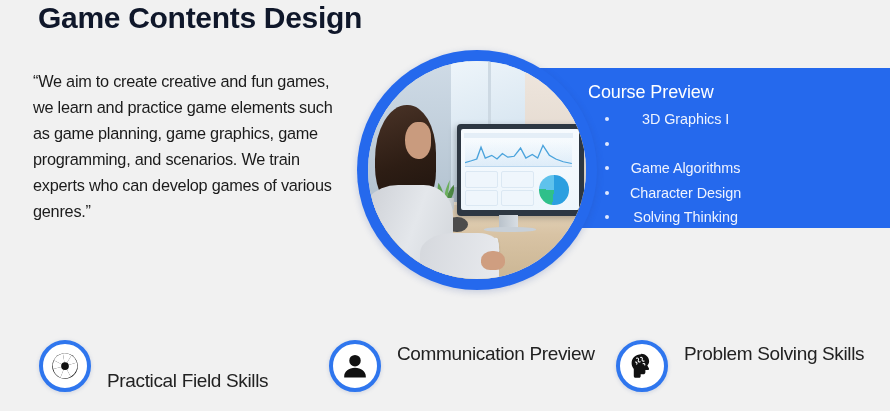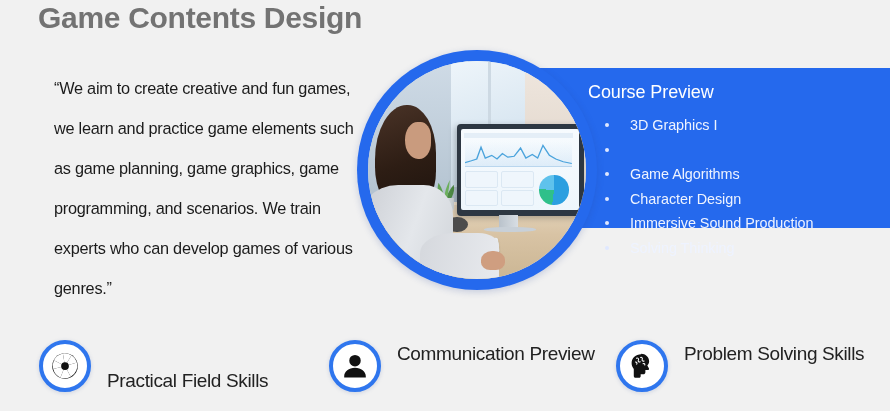--- a/index.html
+++ b/index.html
@@ -8,43 +8,43 @@
     background:#f1f1f1;
     font-family:"Liberation Sans", sans-serif;
     overflow:hidden;
   }
   #stage{ position:relative; width:890px; height:411px; background:#f1f1f1; }
 
   
   #page-title{
     position:absolute; left:38px; top:1px;
     font-size:30px; font-weight:bold; letter-spacing:-0.3px;
-    color:#737373; white-space:nowrap;
+    color:#0f172a; white-space:nowrap;
   }
 
   
   #quote{
     position:absolute; left:33px; top:68px; width:312px;
-    font-size:16.3px; line-height:40px; color:#1b1b1b;
+    font-size:16.3px; line-height:26px; color:#1b1b1b;
     letter-spacing:-0.25px;
-    margin-left:21px;
   }
 
   
   #preview-panel{
     position:absolute; left:455px; top:68px; width:435px; height:160px;
     background:#2569ed;
   }
   #preview-title{
     position:absolute; left:133px; top:14px;
     font-size:18px; color:#ffffff; letter-spacing:-0.1px;
   }
   #preview-list{
-    position:absolute; left:146px; top:45px;
+    position:absolute; left:146px; top:39px;
     list-style:none;
+    text-align:center;
   }
   #preview-list li{
     position:relative; height:24.6px; line-height:24.6px;
     padding-left:29px;
     font-size:14.4px; color:#eef3ff; letter-spacing:-0.05px;
     white-space:nowrap;
   }
   #preview-list li .dot{
     position:absolute; left:4px; top:10px;
     width:4px; height:4px; border-radius:50%;
@@ -162,21 +162,20 @@
 
   <div id="quote">“We aim to create creative and fun games, we learn and practice game elements such as game planning, game graphics, game programming, and scenarios. We train experts who can develop games of various genres.”</div>
 
   <div id="preview-panel">
     <div id="preview-title">Course Preview</div>
     <ul id="preview-list">
       <li><span class="dot"></span><span>3D Graphics I</span></li>
       <li><span class="dot"></span></li>
       <li><span class="dot"></span><span>Game Algorithms</span></li>
       <li><span class="dot"></span><span>Character Design</span></li>
-      <li><span class="dot"></span><span>Immersive Sound Production</span></li>
       <li><span class="dot"></span><span>Solving Thinking</span></li>
     </ul>
   </div>
 
   <div id="photo-circle">
     <div id="photo-inner">
       <div class="ph" id="ph-wallL"></div>
       <div class="ph" id="ph-window"></div>
       <div class="ph" id="ph-winmull"></div>
       <div class="ph" id="ph-wallR"></div>

